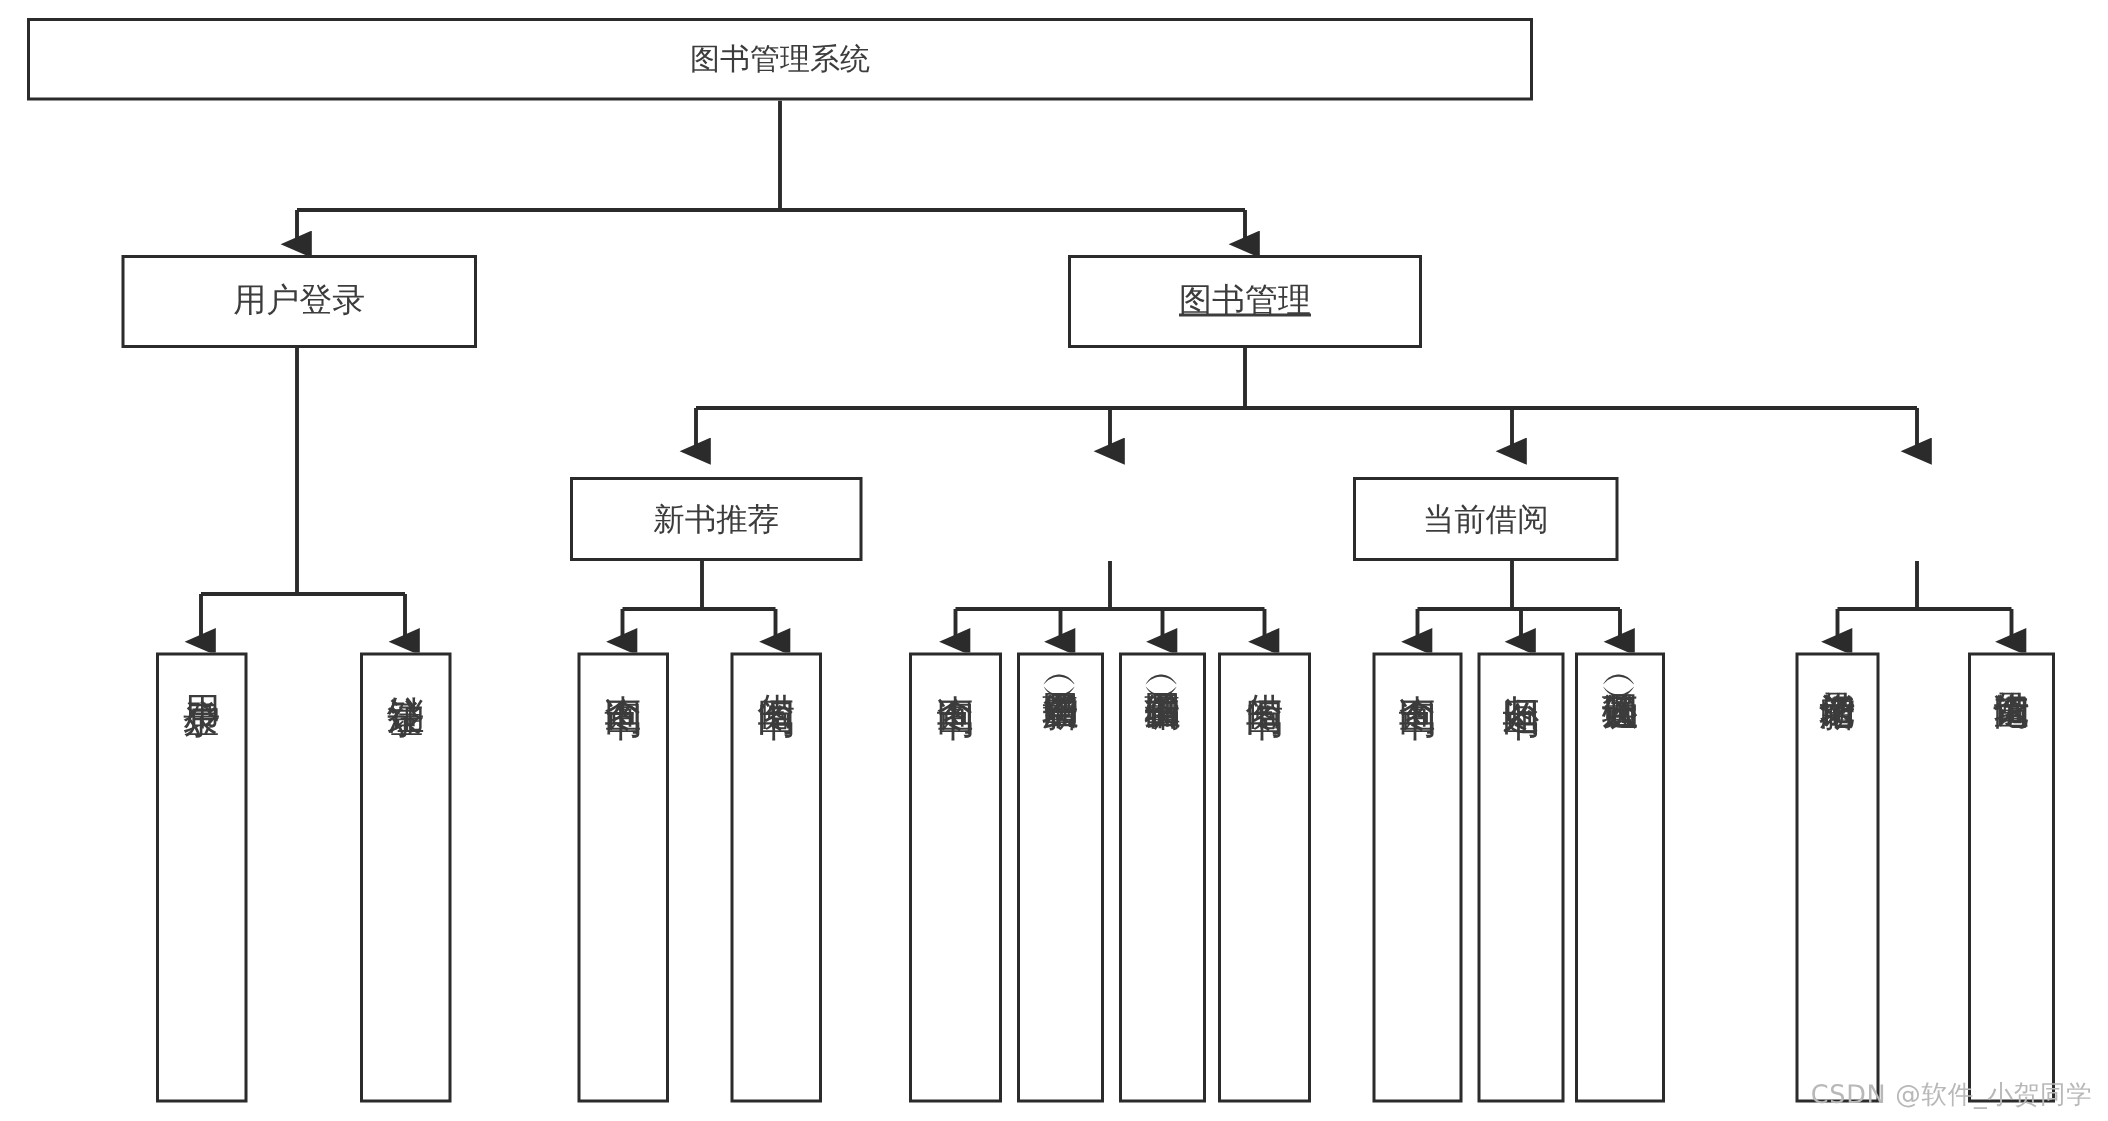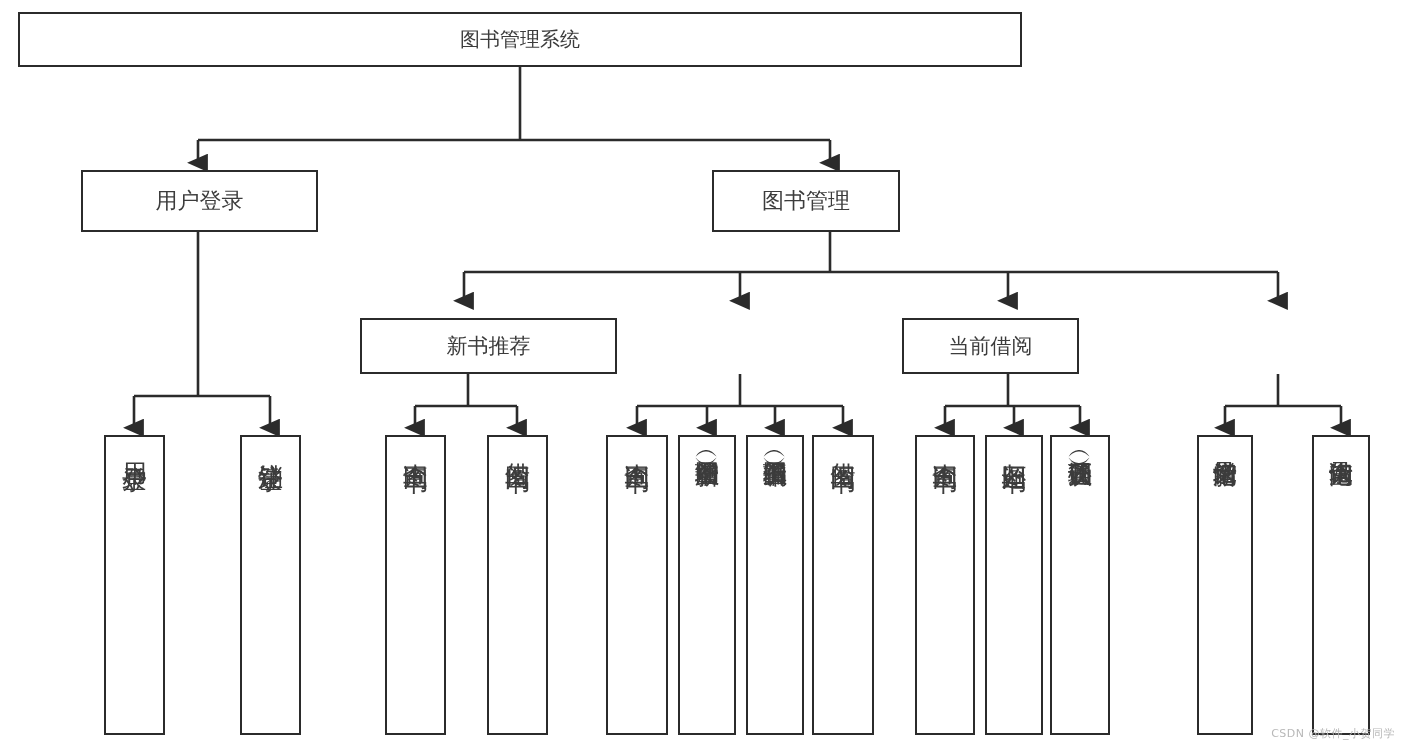--- a/index.html
+++ b/index.html
@@ -84,21 +84,21 @@
   }
   .node.leaf.tall .label {
     font-size: 24px;
     letter-spacing: 0px;
   }
   
   .watermark {
     position: absolute;
     right: 10px;
     bottom: 6px;
-    font-size: 11px;
+    font-size: 17px;
     color: #b8b8b8;
     letter-spacing: 0.5px;
     white-space: nowrap;
   }
 </style>
 </head>
 <body>
 
 <div id="canvas">
 
@@ -160,25 +160,25 @@
     </g>
   </svg>
 
   <div class="node root">
     <span class="label">图书管理系统</span>
   </div>
 
   <div class="node lvl1" style="left:81px; top:170px; width:237px;">
     <span class="label">用户登录</span>
   </div>
-  <div class="node lvl1" style="left:712px; top:170px; width:188px;">
+  <div class="node lvl1" style="left:712px; top:170px; width:236px;text-decoration:underline;">
     <span class="label">图书管理</span>
   </div>
 
-  <div class="node lvl2" style="left:360px; top:318px; width:257px;">
+  <div class="node lvl2" style="left:380px; top:318px; width:195px;">
     <span class="label">新书推荐</span>
   </div>
   <div class="node lvl2" style="left:902px; top:318px; width:177px;">
     <span class="label">当前借阅</span>
   </div>
 
   <div class="node leaf" style="left:104px; width:61px;">
     <span class="label">用户登录</span>
   </div>
   <div class="node leaf" style="left:240px; width:61px;">

